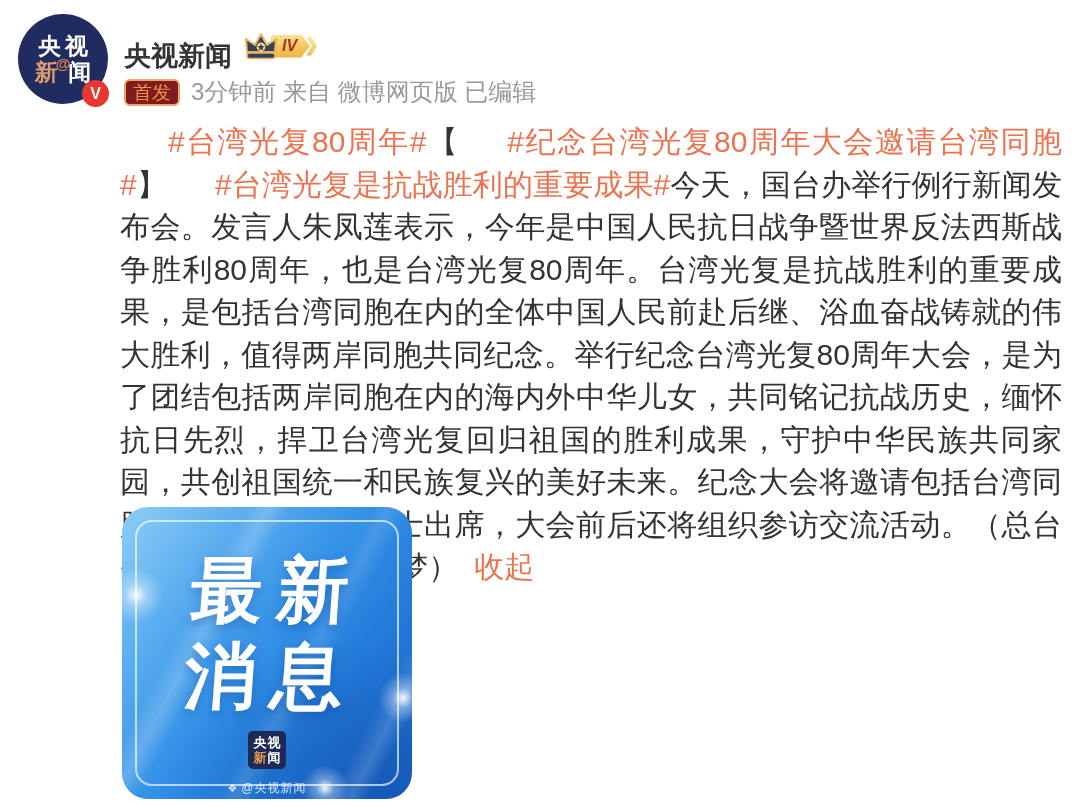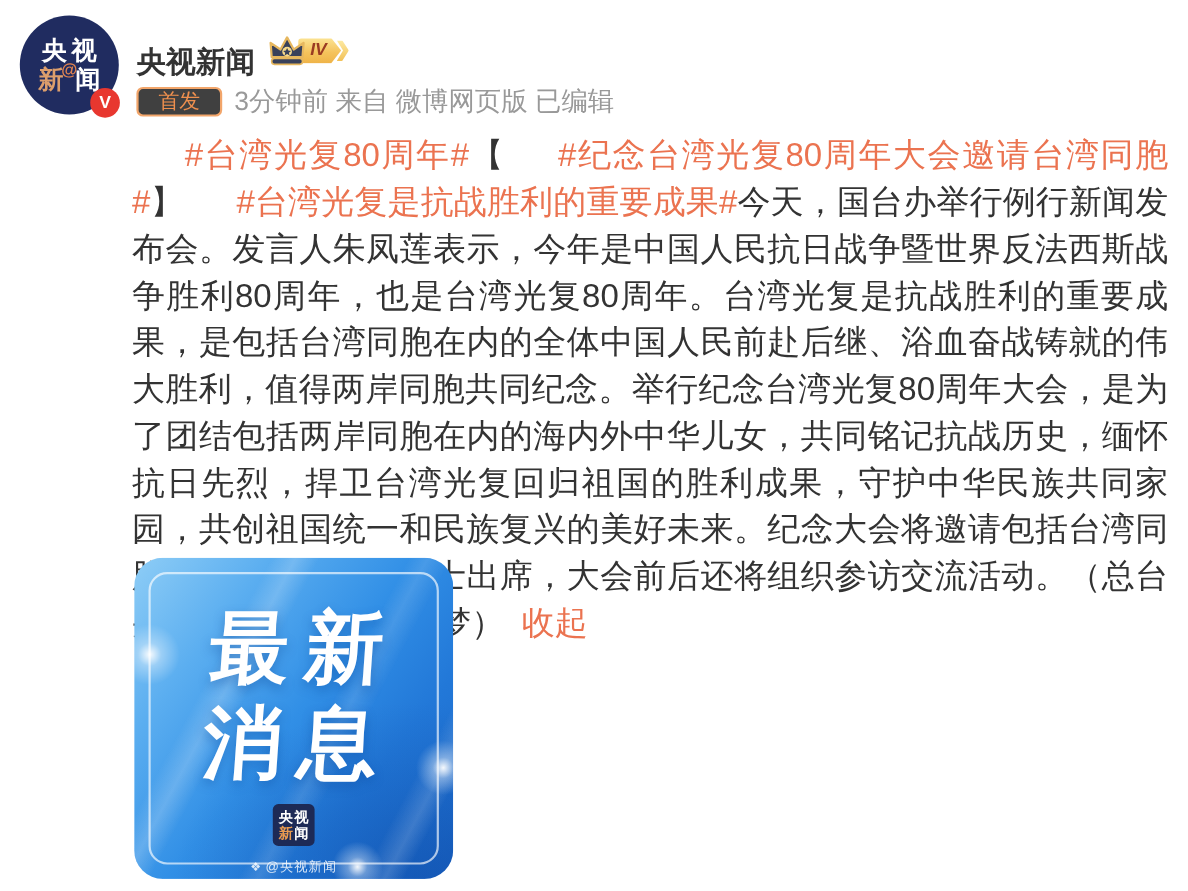--- a/index.html
+++ b/index.html
@@ -41,21 +41,21 @@
     border-radius:3px 0 0 3px; z-index:1;
   }
   .vip-chevron {
     width:11px; height:19px; margin-left:-4px;
     background:linear-gradient(180deg,#fde9a0,#f2c056);
     clip-path:polygon(0 0, 45% 0, 100% 50%, 45% 100%, 0 100%, 52% 50%);
   }
   .meta-row { margin-top:13px; display:flex; align-items:center; }
   .first-badge {
     border:2px solid #f2a56a; color:#ee8f4e; font-size:19px; line-height:23px;
-    padding:0 18px; border-radius:6px; background:#404040;
+    padding:0 7px; border-radius:6px; background:#7f1d1d;
   }
   .meta-text { margin-left:11px; color:#999999; font-size:24px;text-align:center; }
 
   
   .content {
     position:absolute; left:120px; top:121px; width:942px;
     font-size:30px; line-height:42.5px; color:#333333; text-align:justify;
   }
   .hashtag { color:#eb7350; cursor:pointer; text-decoration:none;margin-left:48px; }
   .bracket { color:#333333; }

